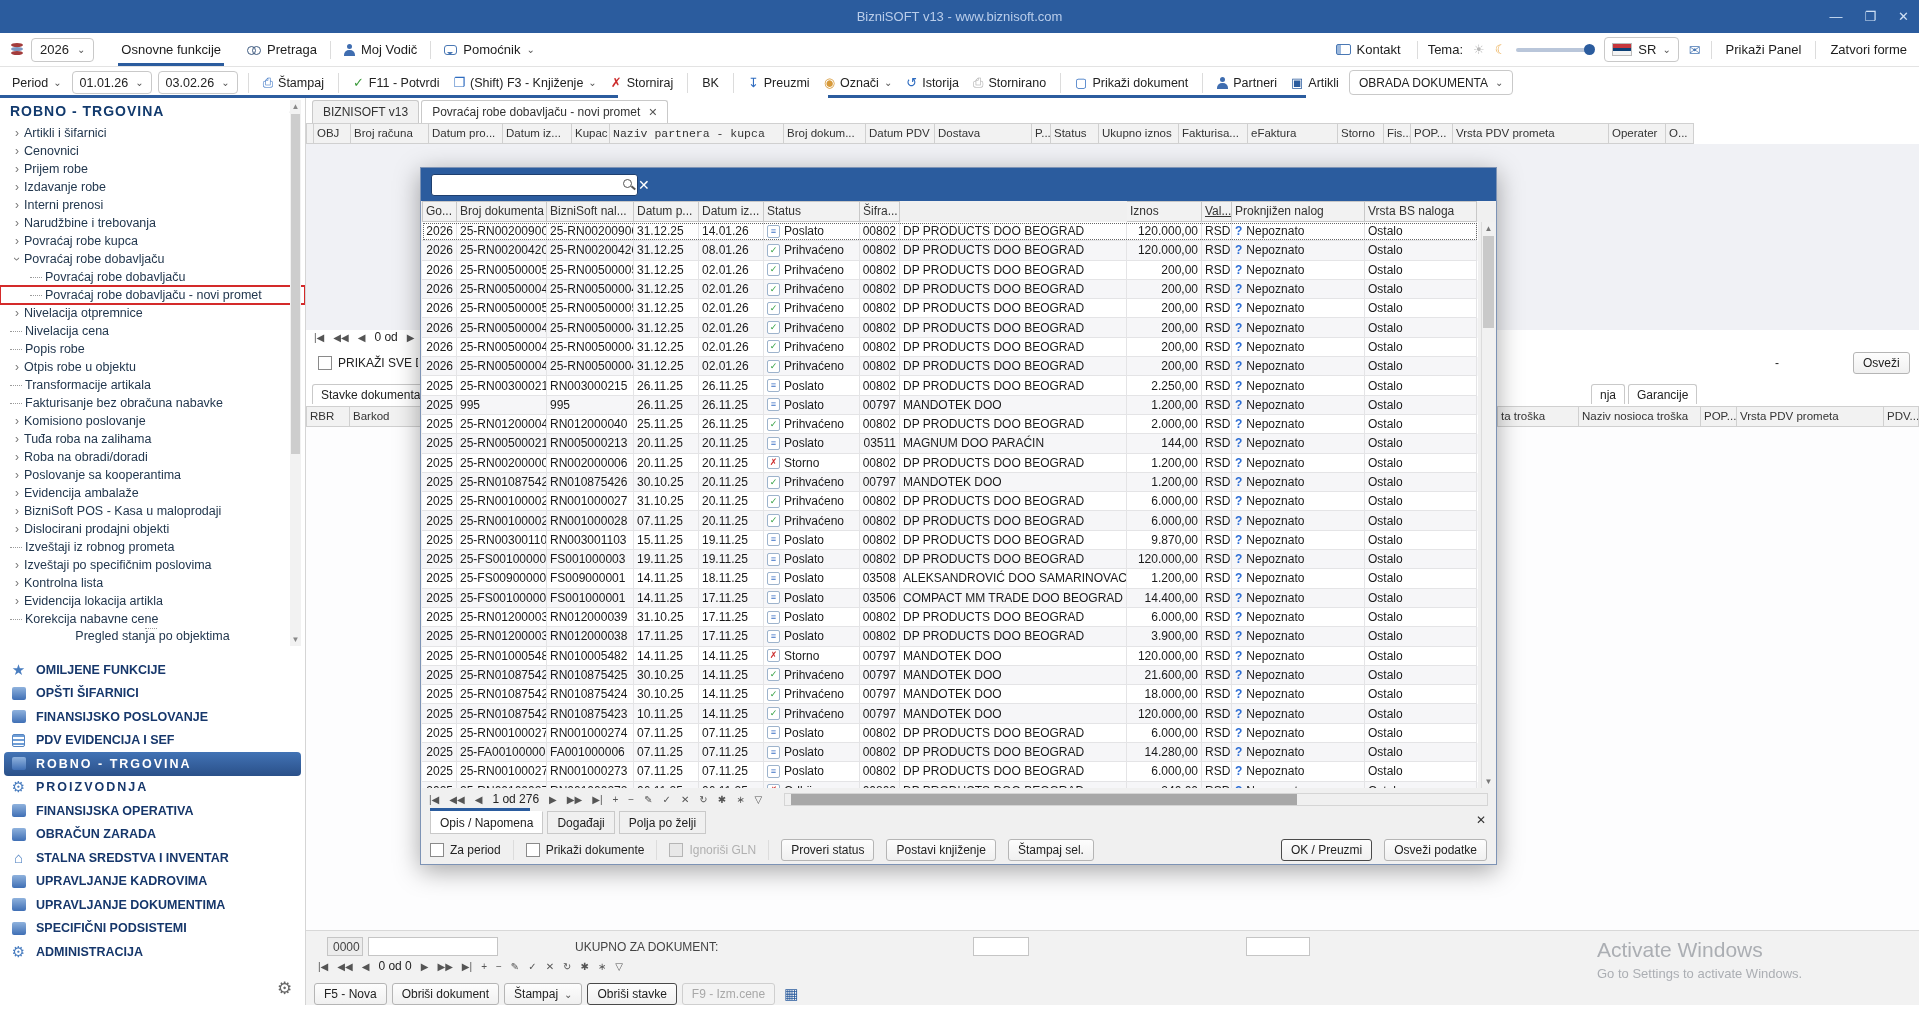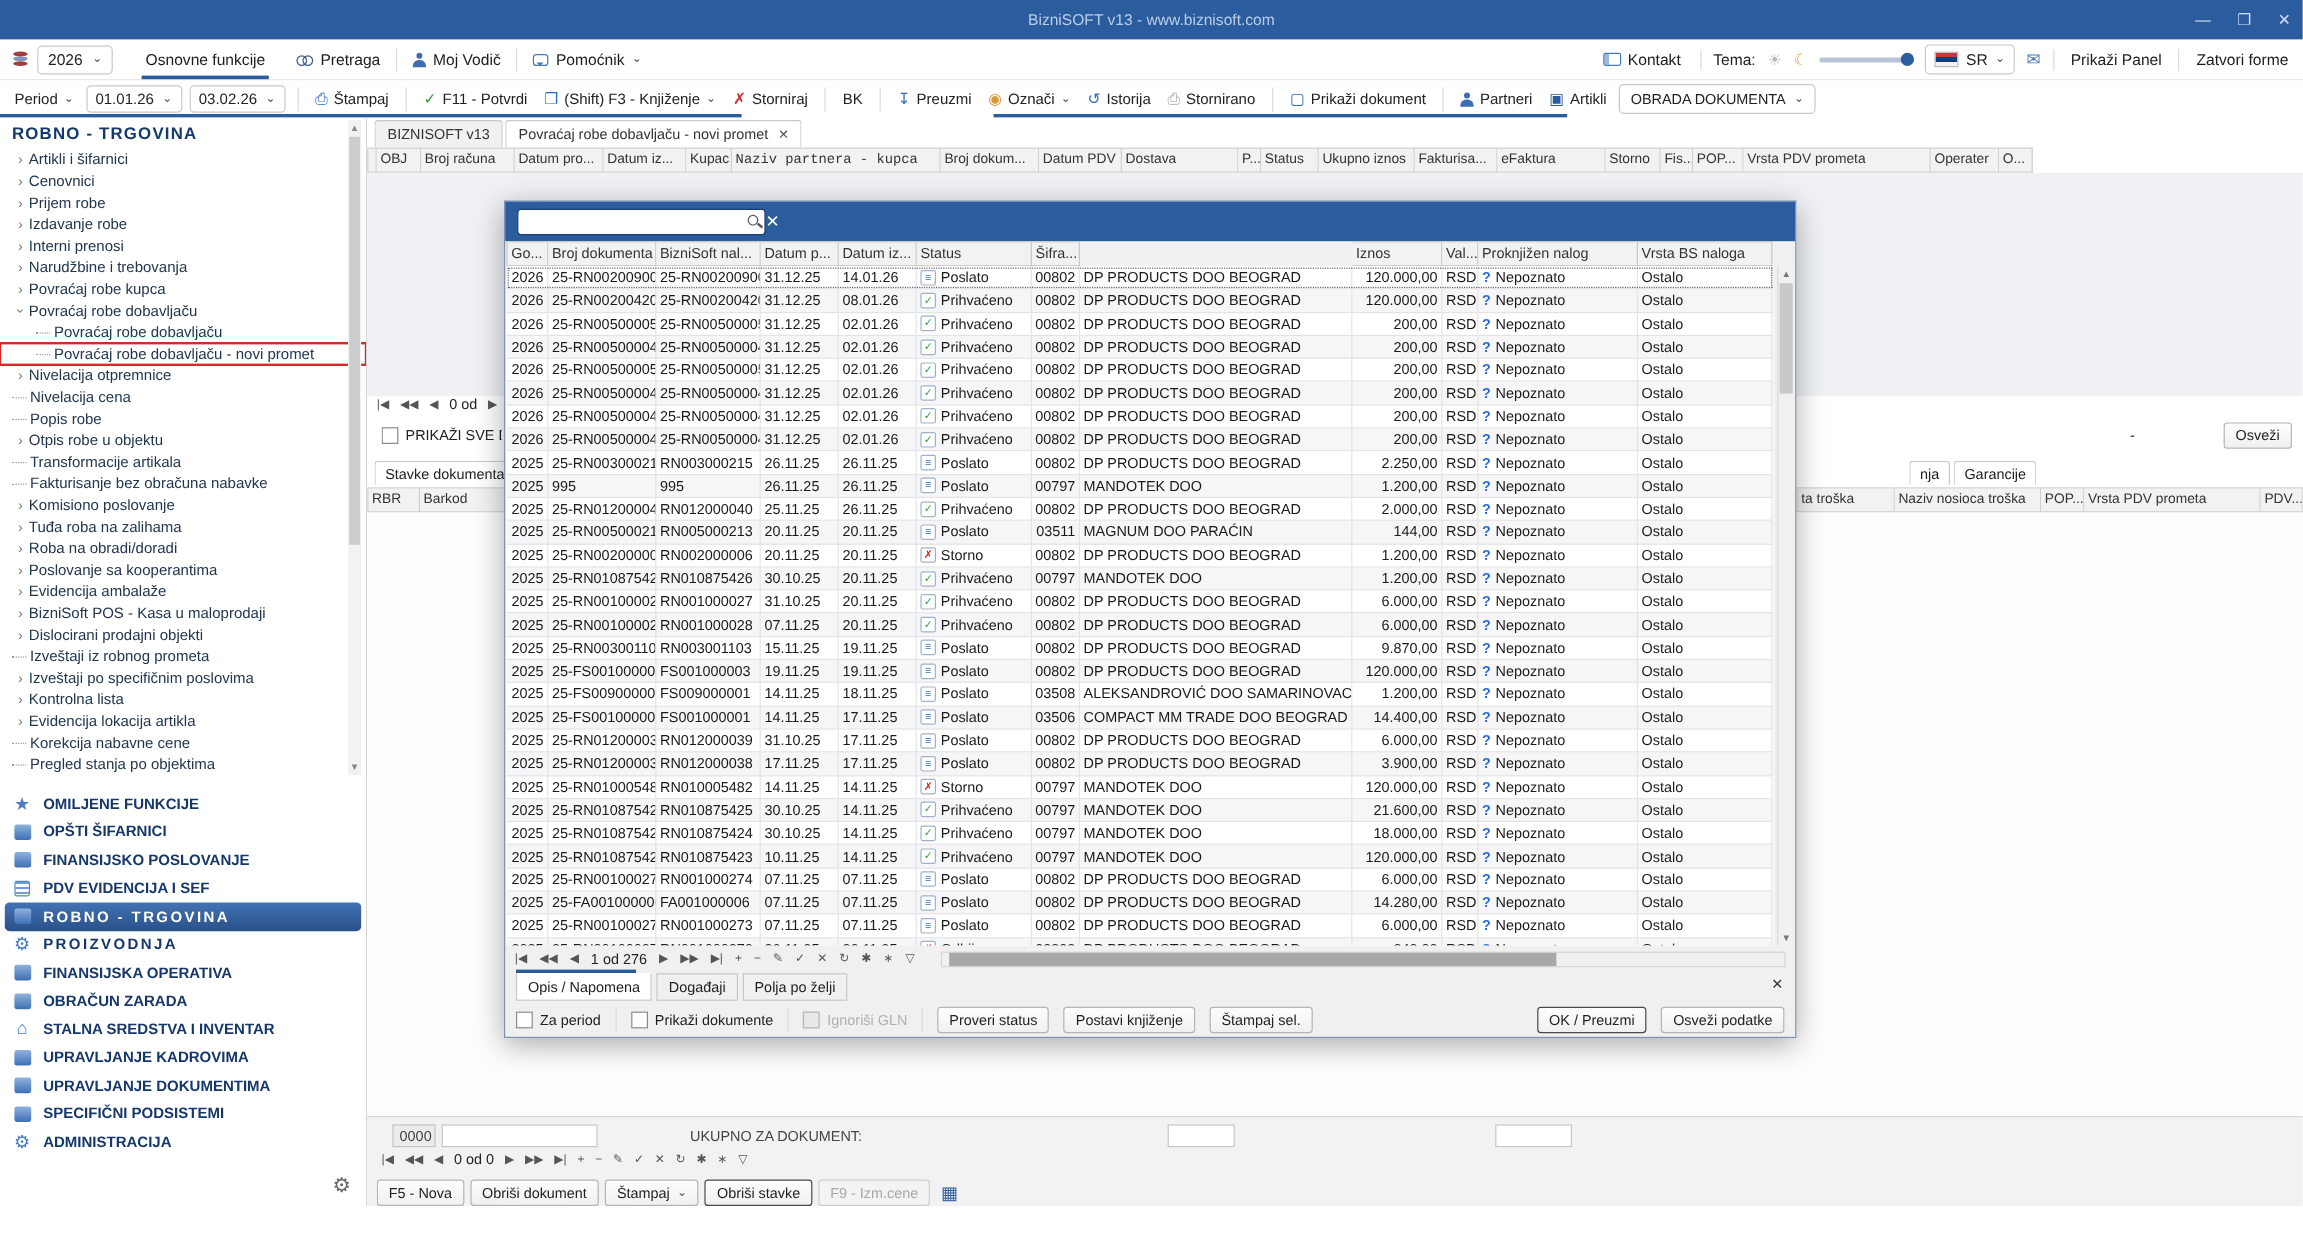--- a/index.html
+++ b/index.html
@@ -402,21 +402,21 @@
           <span>Kontrolna lista</span>
         </div>
         <div class="tree-item" style="padding-left: 10px;">
           <span class="tree-exp">›</span>
           <span>Evidencija lokacija artikla</span>
         </div>
         <div class="tree-item" style="padding-left: 10px;">
           <span class="tree-dash"></span>
           <span>Korekcija nabavne cene</span>
         </div>
-        <div class="tree-item" style="padding-left: 10px;">
+        <div class="tree-item" style="padding-left: 0; flex-direction: column;">
           <span class="tree-dash"></span>
           <span>Pregled stanja po objektima</span>
         </div>
       </div>
     <div class="sb-scroll">
       <span class="ar" style="top:2px;">▲</span>
       <span class="thumb"></span>
       <span class="ar" style="bottom:2px;">▼</span>
     </div>
     <div class="sb-modules" id="sb-modules">
@@ -639,21 +639,21 @@
     <div class="m-gridhead" id="m-gridhead">
         <span class="mh-cell" style="width: 35px;">Go...</span>
         <span class="mh-cell" style="width: 90px;">Broj dokumenta</span>
         <span class="mh-cell" style="width: 87px;">BizniSoft nal...</span>
         <span class="mh-cell" style="width: 65px;">Datum p...</span>
         <span class="mh-cell" style="width: 65px;">Datum iz...</span>
         <span class="mh-cell" style="width: 96px;">Status</span>
         <span class="mh-cell" style="width: 40px;">Šifra...</span>
         <span class="mh-cell" style="width: 227px; margin-top: 39px;">Naziv partnera</span>
         <span class="mh-cell" style="width: 75px;">Iznos</span>
-        <span class="mh-cell" style="width: 30px;">Val...</span>
+        <span class="mh-cell" style="width: 30px; text-decoration: underline;">Val...</span>
         <span class="mh-cell" style="width: 133px;">Proknjižen nalog</span>
         <span class="mh-cell" style="width: 112px;">Vrsta BS naloga</span>
       </div>
     <div class="m-rows" id="m-rows" style="width: 1056px;">
         <div class="m-row focused">
           <span class="m-cell r" style="width: 35px;">2026</span>
           <span class="m-cell" style="width: 90px;">25-RN002009006</span>
           <span class="m-cell" style="width: 87px;">25-RN002009006</span>
           <span class="m-cell" style="width: 65px;">31.12.25</span>
           <span class="m-cell" style="width: 65px;">14.01.26</span>
@@ -1306,14 +1306,18 @@
         <span class="btn">Proveri status</span>
         <span class="btn">Postavi knjiženje</span>
         <span class="btn">Štampaj sel.</span>
         <span style="flex: 1 1 0%;"></span>
         <span class="btn primary">OK / Preuzmi</span>
         <span class="btn">Osveži podatke</span>
       </div>
   </div>
 
 
+  <div class="watermark">
+    <div class="l1">Activate Windows</div>
+    <div class="l2">Go to Settings to activate Windows.</div>
+  </div>
 
 </div>
 
 </body></html>

